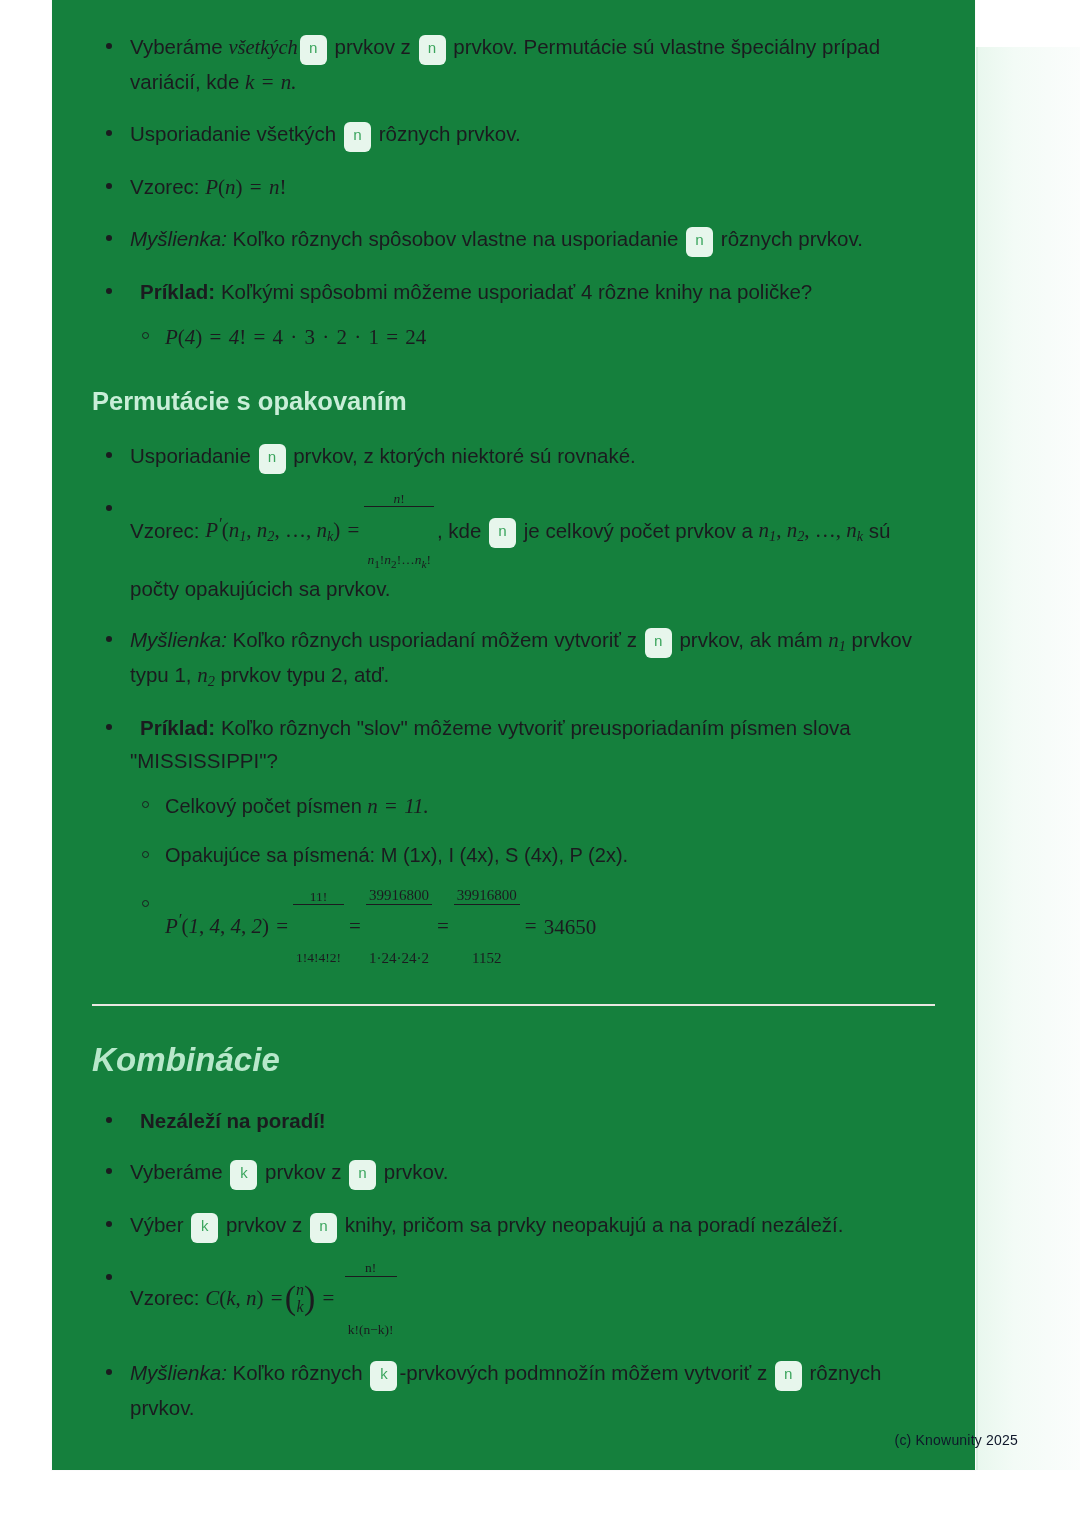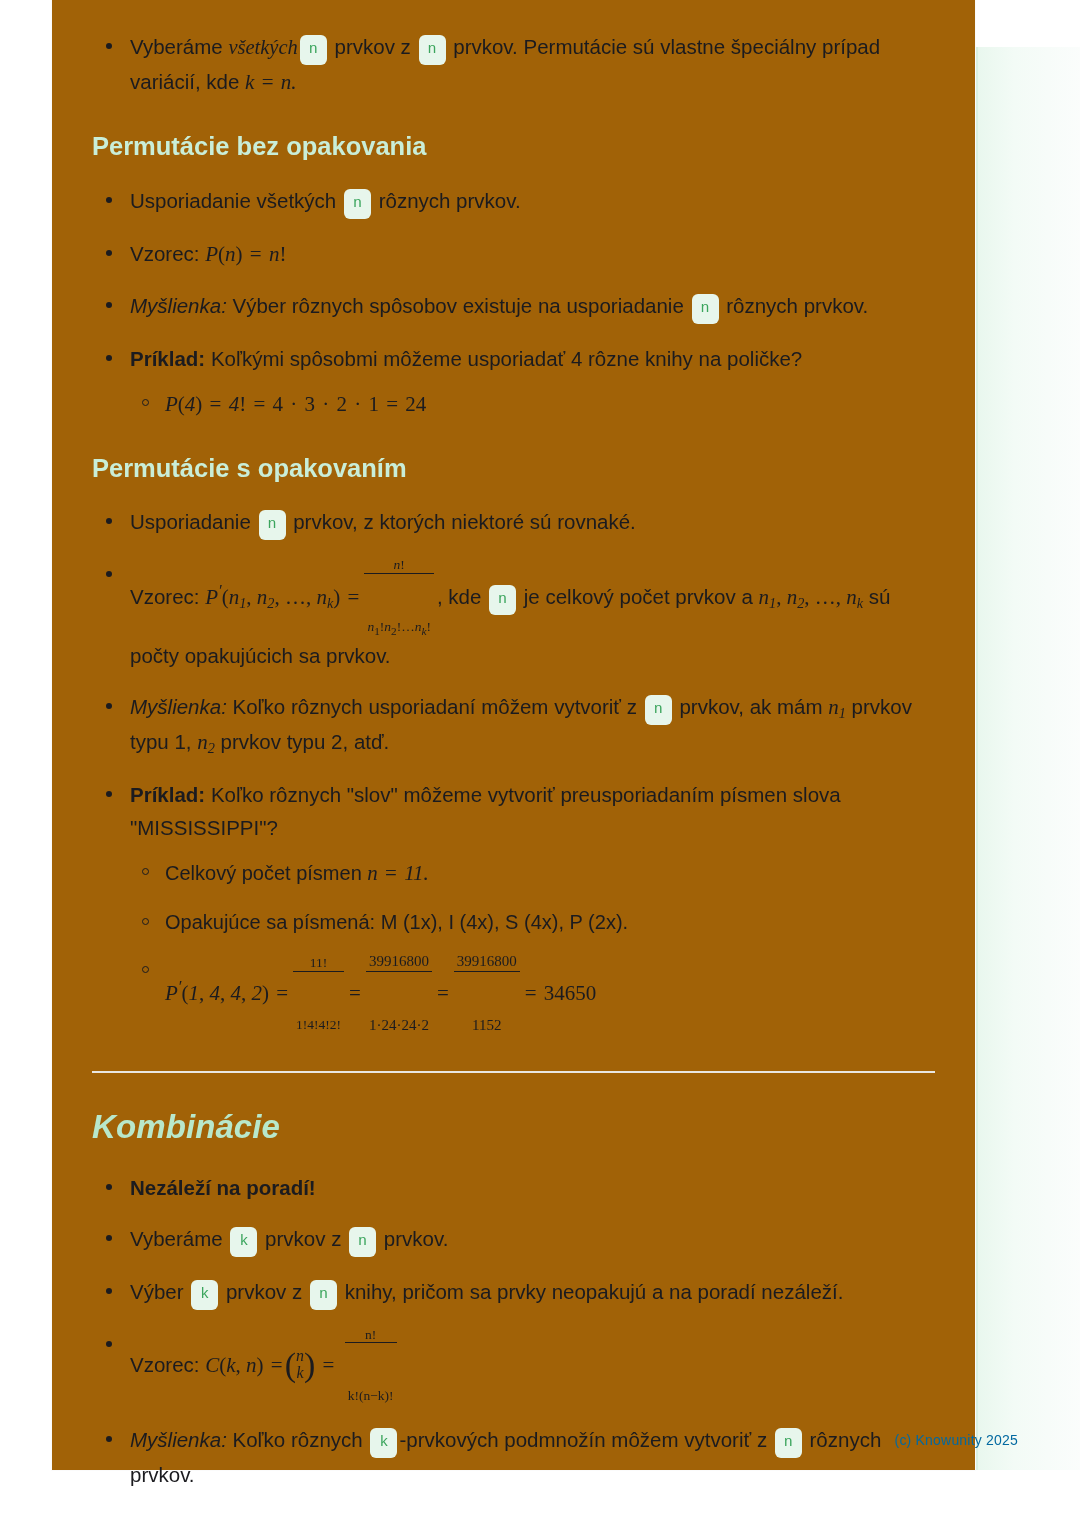--- a/index.html
+++ b/index.html
@@ -17,21 +17,21 @@
     -webkit-font-smoothing: antialiased;
   }
 
   
   #page-sheet {
     position: absolute;
     left: 52px;
     top: 0px;
     width: 923px;
     height: 1470px;
-    background: #a16207;
+    background: #15803d;
     box-shadow: 0 0 0 1px rgba(0,0,0,0.015);
   }
   
   #page-right-tint {
     position: absolute;
     left: 976px;
     top: 47px;
     width: 104px;
     height: 1423px;
     background: linear-gradient(to right, #e9f7ee 0%, #f3fbf6 35%, #fbfdfc 100%);
@@ -129,21 +129,21 @@
     color: #3ba55d;
     font-family: "Liberation Mono", monospace;
     font-size: 15px;
     line-height: 1;
     padding: 7px 9px 8px 9px;
     border-radius: 6px;
     vertical-align: 1px;
     margin: 0 2px;
   }
   .it  { font-family: "Liberation Serif", serif; font-style: italic; }
-  .b   { font-weight: bold; }
+  .b   { font-weight: bold; margin-left: 10px; }
   .lbl-it { font-style: italic; }
 
   .math {
     font-family: "Liberation Serif", serif;
     font-style: italic;
     font-size: 21px;
     white-space: nowrap;
   }
   .math .up { font-style: normal; }
   .math .op { font-style: normal; padding: 0 2px; }
@@ -193,50 +193,49 @@
     position: relative;
     top: -1px;
   }
 
   
   #watermark {
     position: absolute;
     right: 62px;
     bottom: 80px;
     font-size: 14px;
-    color: #0369a1;
+    color: #0f172a;
     font-family: "Liberation Sans", sans-serif;
     letter-spacing: 0.2px;
     white-space: nowrap;
   }
 </style>
 </head>
 <body>
 
 <div id="page-sheet">
   <div id="content">
 
     <ul class="lvl1">
       <li>
         <span>Vyberáme </span><span class="it">všetkých</span><span class="chip">n</span><span> prvkov z </span><span class="chip">n</span><span> prvkov. Permutácie sú vlastne špeciálny prípad variácií, kde </span><span class="math">k <span class="op">=</span> n.</span>
       </li>
     </ul>
 
-    <h3 class="sub-title">Permutácie bez opakovania</h3>
 
     <ul class="lvl1">
       <li>
         <span>Usporiadanie všetkých </span><span class="chip">n</span><span> rôznych prvkov.</span>
       </li>
       <li>
         <span>Vzorec:</span>
         <span class="math">P<span class="up">(</span>n<span class="up">)</span> <span class="op">=</span> n<span class="up">!</span></span>
       </li>
       <li>
-        <span class="lbl-it">Myšlienka:</span><span> Výber rôznych spôsobov existuje na usporiadanie </span><span class="chip">n</span><span> rôznych prvkov.</span>
+        <span class="lbl-it">Myšlienka:</span><span> Koľko rôznych spôsobov vlastne na usporiadanie </span><span class="chip">n</span><span> rôznych prvkov.</span>
       </li>
       <li>
         <span class="b">Príklad:</span><span> Koľkými spôsobmi môžeme usporiadať 4 rôzne knihy na poličke?</span>
         <ul class="lvl2">
           <li>
             <span class="math">P<span class="up">(</span>4<span class="up">)</span> <span class="op">=</span> 4<span class="up">!</span> <span class="op">=</span> <span class="up">4</span> <span class="op">·</span> <span class="up">3</span> <span class="op">·</span> <span class="up">2</span> <span class="op">·</span> <span class="up">1</span> <span class="op">=</span> <span class="up">24</span></span>
           </li>
         </ul>
       </li>
     </ul>

